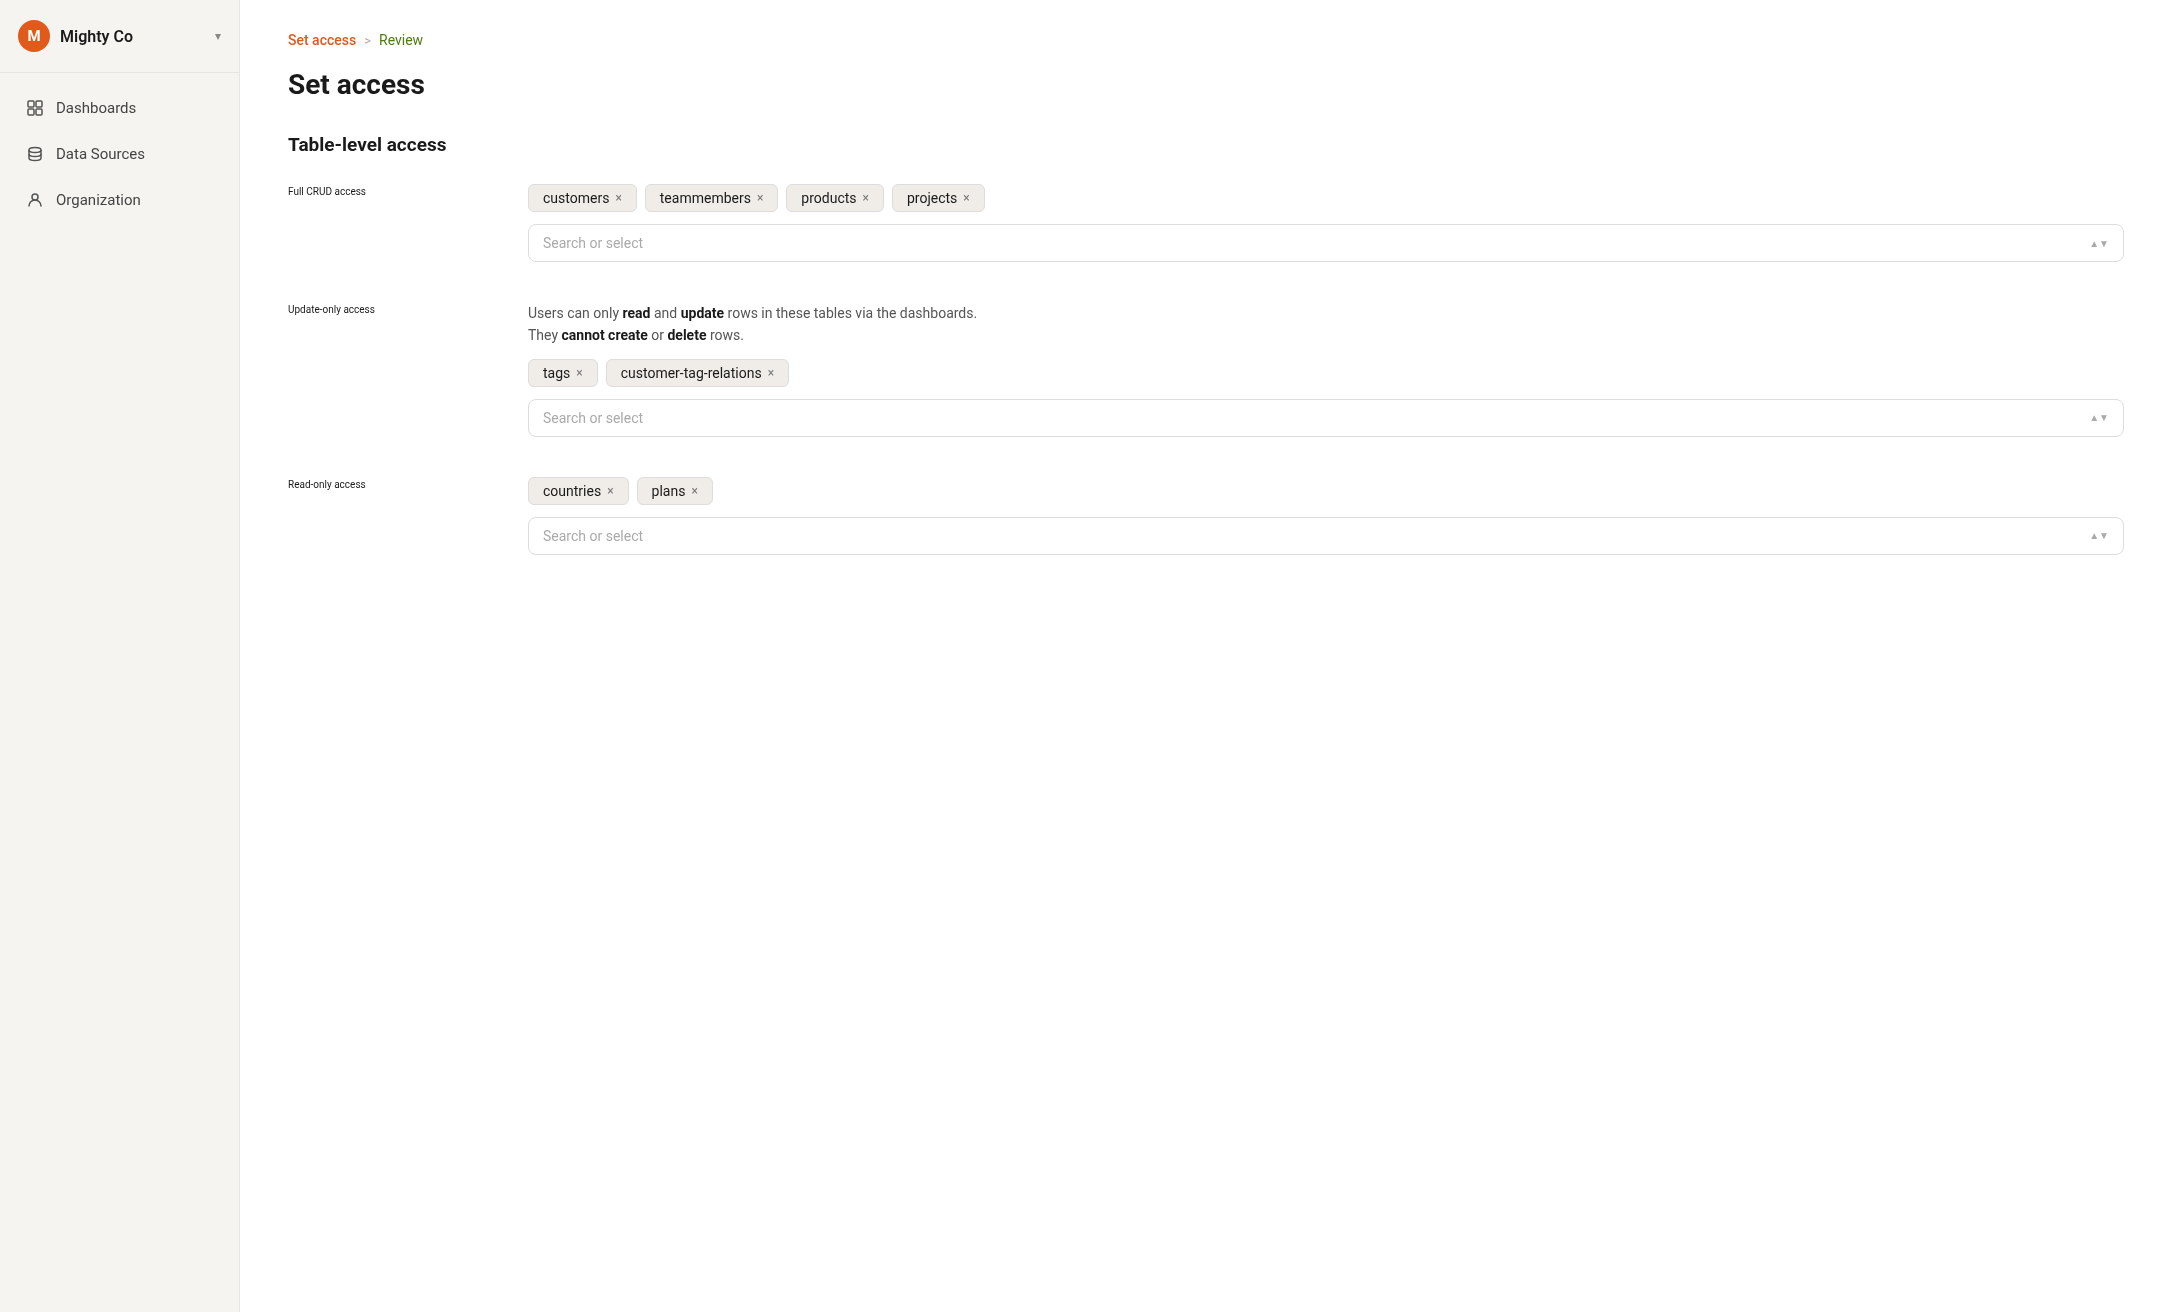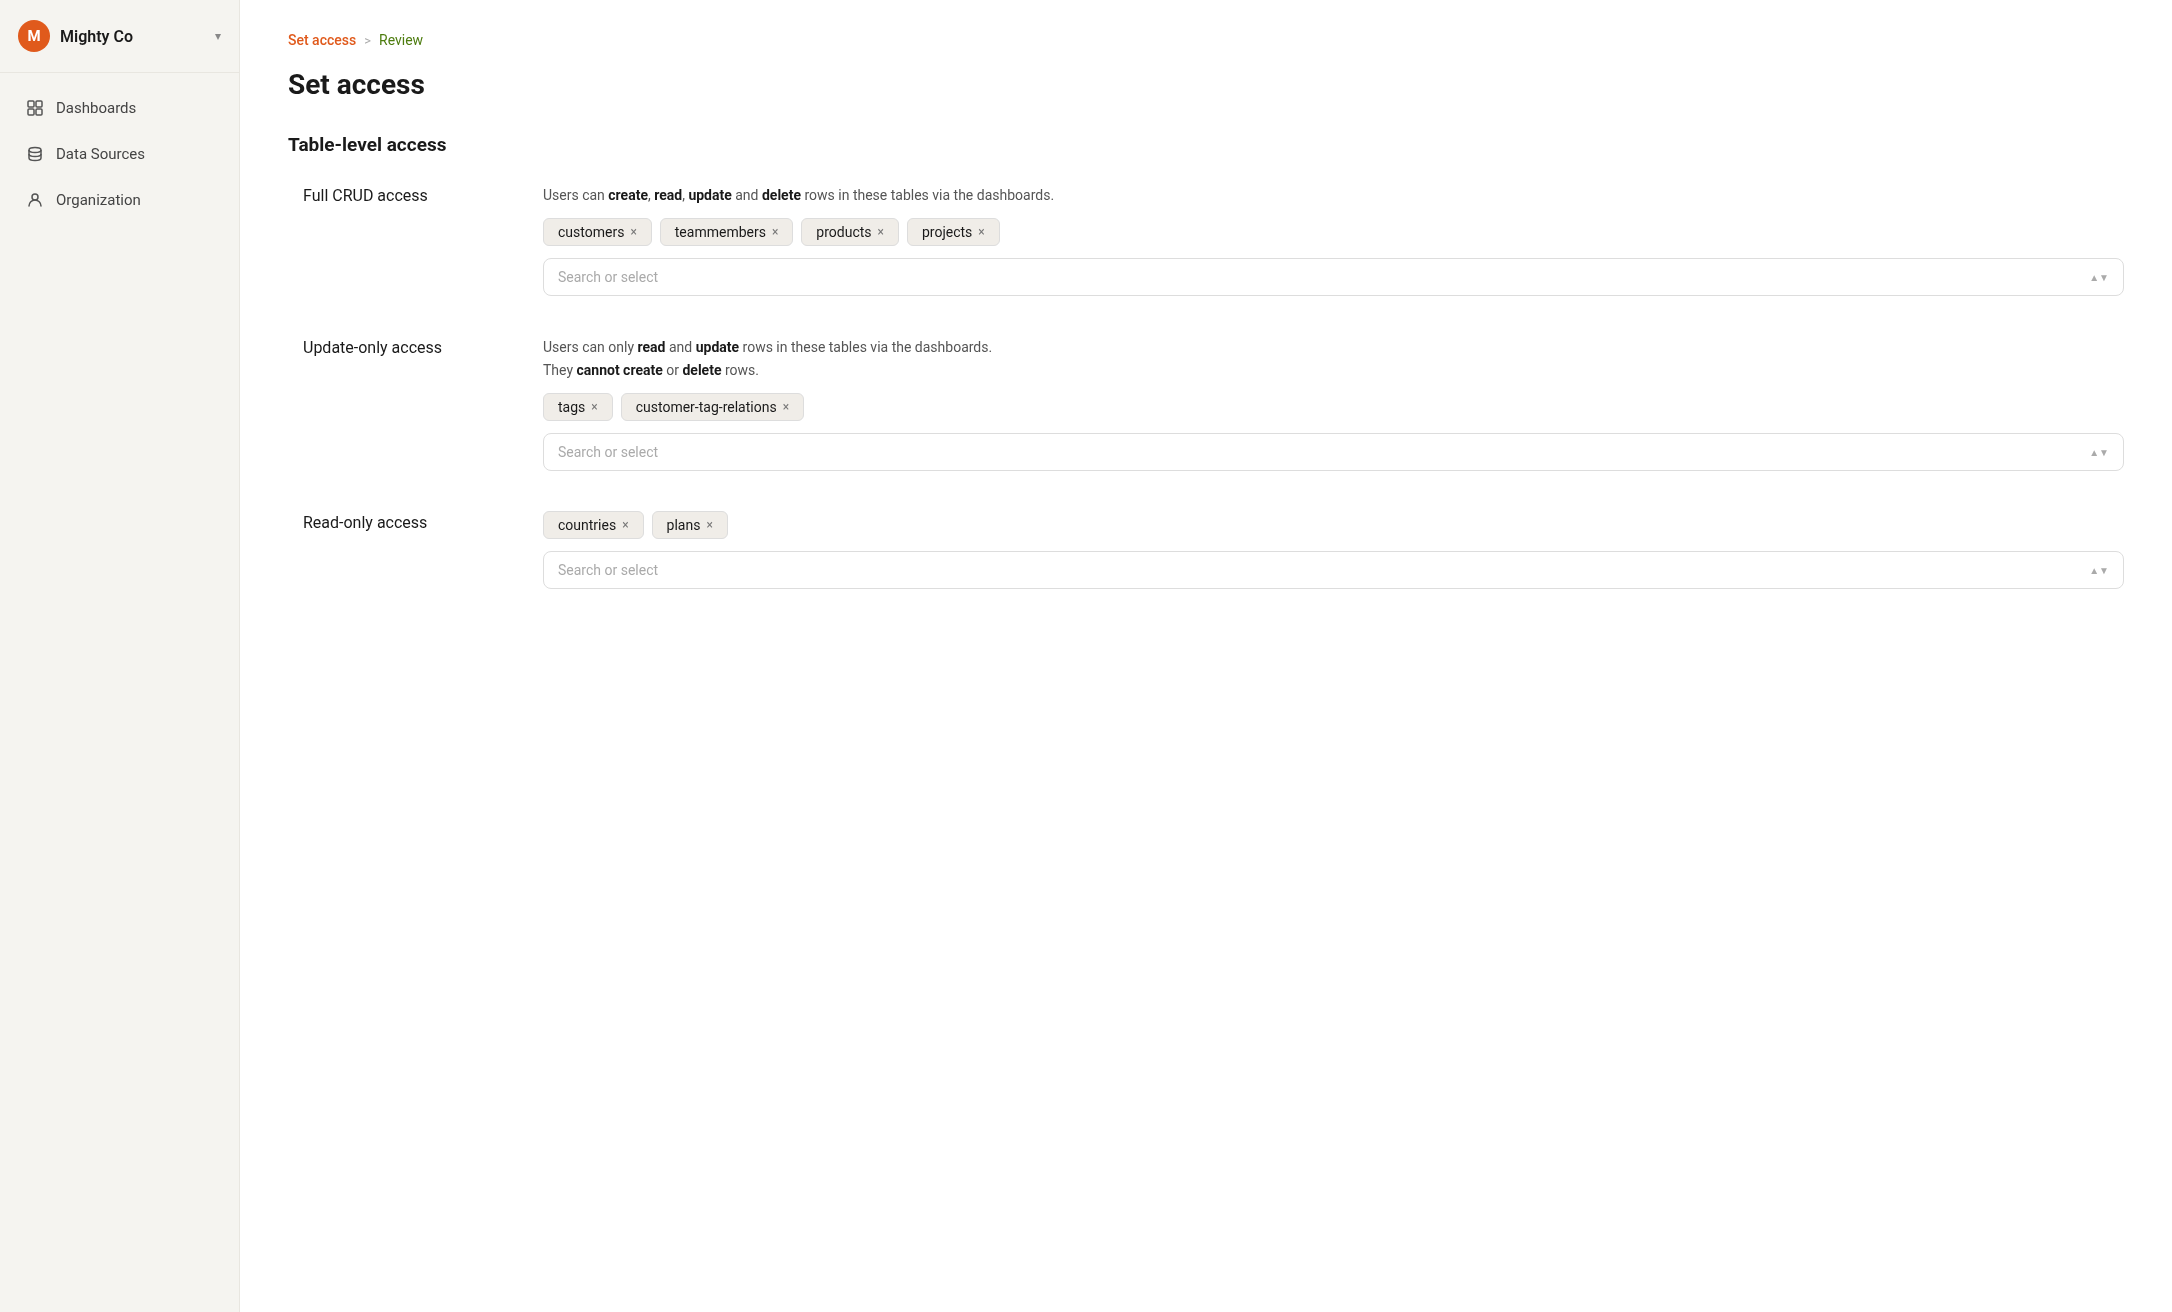--- a/index.html
+++ b/index.html
@@ -133,24 +133,23 @@
     .access-row {
       display: flex;
       gap: 40px;
       margin-bottom: 40px;
       align-items: flex-start;
     }
 
     .access-label {
       width: 200px;
       min-width: 200px;
-      font-size: 16px;
+      font-size: 10px;
       color: #1a1a1a;
       padding-top: 2px;
-      margin-left: 15px;
     }
 
     .access-content {
       flex: 1;
     }
 
     .access-desc {
       font-size: 14px;
       color: #555;
       line-height: 1.6;
@@ -268,23 +267,20 @@
     <span class="breadcrumb-inactive">Review</span>
   </div>
 
   <h1 class="page-title">Set access</h1>
 
   <h2 class="section-title">Table-level access</h2>
 
   <div class="access-row">
     <div class="access-label">Full CRUD access</div>
     <div class="access-content">
-      <div class="access-desc">
-        Users can <strong>create</strong>, <strong>read</strong>, <strong>update</strong> and <strong>delete</strong> rows in these tables via the dashboards.
-      </div>
       <div class="tags-row">
         <span class="tag">
           <span>customers</span>
           <span class="tag-close">×</span>
         </span>
         <span class="tag">
           <span>teammembers</span>
           <span class="tag-close">×</span>
         </span>
         <span class="tag">

